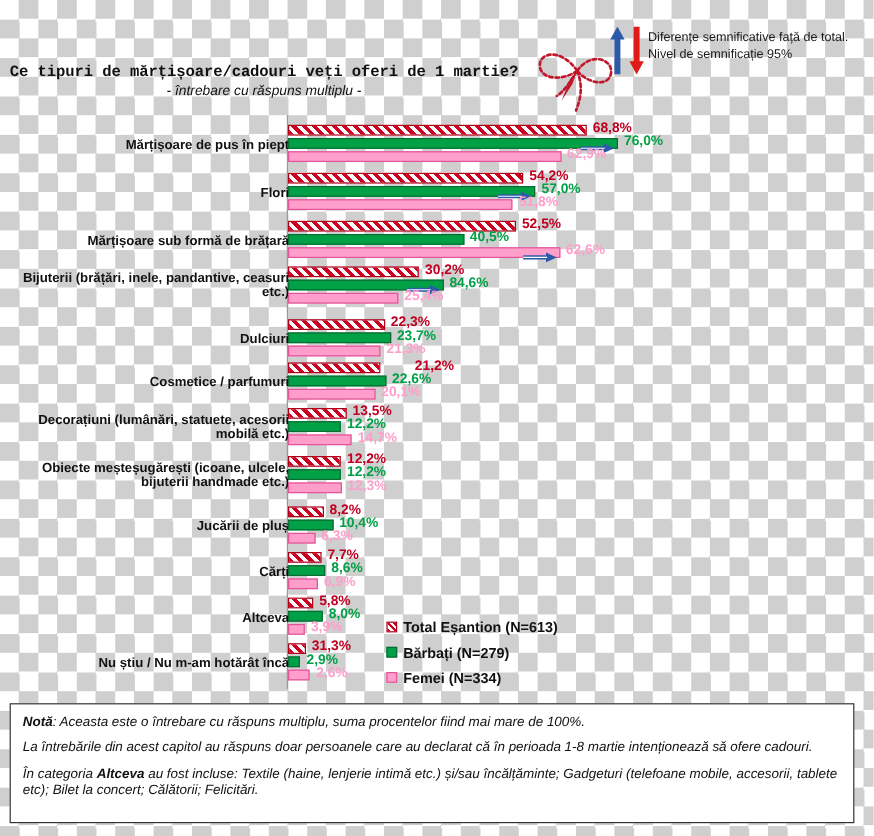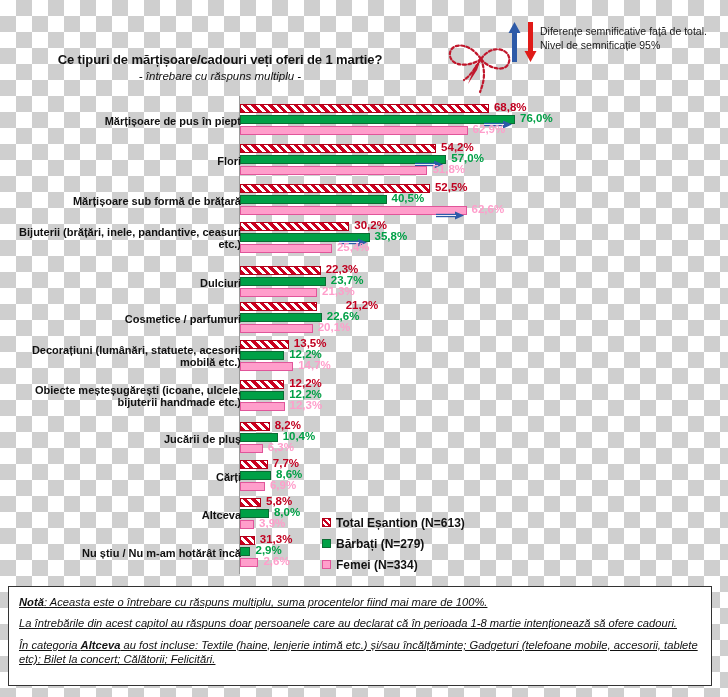--- a/index.html
+++ b/index.html
@@ -20,21 +20,21 @@
   .arrow-up,.arrow-down{
     position:absolute;width:13px;height:40px;top:22px;
   }
   .arrow-up{left:508px;}
   .arrow-down{left:524px;}
 
   .martisor{position:absolute;left:440px;top:22px;width:80px;height:72px;}
 
   .title{
     position:absolute;left:0;top:52px;width:440px;text-align:center;
-    font-size:13px;font-weight:bold;color:#111;letter-spacing:-0.1px;
+    font-size:13px;font-weight:bold;color:#111;letter-spacing:-0.1px;font-family:Liberation Mono, monospace;
   }
   .subtitle{
     position:absolute;left:0;top:70px;width:440px;text-align:center;
     font-size:11.5px;font-style:italic;color:#111;
   }
 
   
   .plot{position:absolute;left:0;top:96px;width:728px;height:480px;}
   .axis{
     position:absolute;left:239px;top:0;width:1px;height:478px;background:#9a9a9a;
@@ -90,21 +90,21 @@
   .leg-swatch.women{background:#ff9ecb;border:1px solid #e0559a;}
   .leg-text{font-size:12px;font-weight:bold;color:#111;}
 
   
   .notebox{
     position:absolute;left:8px;top:586px;width:704px;height:100px;
     background:#fff;border:1px solid #333;box-sizing:border-box;
     padding:8px 10px 0 10px;
   }
   .notebox p{
-    margin:0 0 7px 0;font-size:11.2px;font-style:italic;color:#111;line-height:1.28;text-decoration:underline;
+    margin:0 0 7px 0;font-size:11.2px;font-style:italic;color:#111;line-height:1.28;
   }
   .notebox b{font-style:italic;font-weight:bold;}
 </style>
 </head>
 <body>
 
 <div class="layer">
 
   <svg class="arrow-up" viewBox="0 0 13 40">
     <polygon points="6.5,0 12.5,11 9,11 9,40 4,40 4,11 0.5,11" fill="#2d5aa8"></polygon>
@@ -207,21 +207,21 @@
               <div class="fill" style="width: 109.276px;"></div>
               <span class="val" style="left: 114.276px;">30,2%</span>
             </div>
             <div class="bar men">
               <div class="fill" style="width: 129.539px;"></div>
               <div class="sig-arrow" style="left: 97.5395px;"><svg viewBox="0 0 30 9" width="30" height="9">
                   <path d="M1 4.5 L21 4.5" stroke="#2d5aa8" stroke-width="3.4"></path>
                   <polygon points="20,0.5 29,4.5 20,8.5" fill="#2d5aa8"></polygon>
                   <path d="M1 4.5 L21 4.5" stroke="#ffffff" stroke-width="0.9"></path>
                 </svg></div>
-              <span class="val" style="left: 134.539px;">35,8%</span>
+              <span class="val" style="left: 134.539px;">84,6%</span>
             </div>
             <div class="bar women">
               <div class="fill" style="width: 91.9079px;"></div>
               <span class="val" style="left: 96.9079px;">25,4%</span>
             </div>
           </div>
         </div>
         <div class="row" style="top: 170px; height: 34px;">
           <div class="cat-label" style="top: 11px;">Dulciuri</div>
           <div class="bars">

